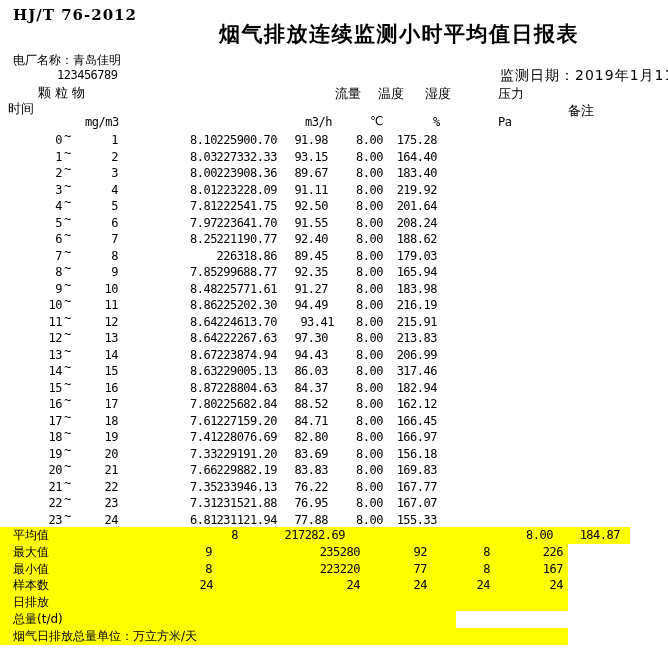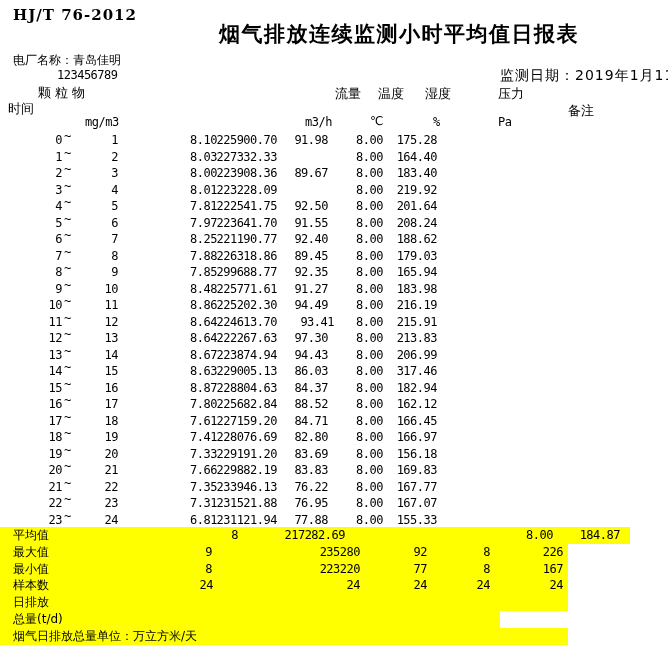--- a/index.html
+++ b/index.html
@@ -67,39 +67,41 @@
         <span class="cell num" style="left: 218px;">91.98</span>
         <span class="cell num" style="left: 273px;">8.00</span>
         <span class="cell num" style="left: 327px;">175.28</span>
       </div>
       <div class="hrow" style="top: 148.5px;">
         <span class="cell num" style="left: -48px;">1</span>
         <span class="tilde">~</span>
         <span class="cell num" style="left: 8px;">2</span>
         <span class="cell num" style="left: 107px;">8.03</span>
         <span class="cell num" style="left: 167px;">227332.33</span>
+        <span class="cell num" style="left: 218px;">93.15</span>
         <span class="cell num" style="left: 273px;">8.00</span>
         <span class="cell num" style="left: 327px;">164.40</span>
       </div>
       <div class="hrow" style="top: 165px;">
         <span class="cell num" style="left: -48px;">2</span>
         <span class="tilde">~</span>
         <span class="cell num" style="left: 8px;">3</span>
         <span class="cell num" style="left: 107px;">8.00</span>
         <span class="cell num" style="left: 167px;">223908.36</span>
         <span class="cell num" style="left: 218px;">89.67</span>
         <span class="cell num" style="left: 273px;">8.00</span>
         <span class="cell num" style="left: 327px;">183.40</span>
       </div>
       <div class="hrow" style="top: 181.5px;">
         <span class="cell num" style="left: -48px;">3</span>
         <span class="tilde">~</span>
         <span class="cell num" style="left: 8px;">4</span>
         <span class="cell num" style="left: 107px;">8.01</span>
         <span class="cell num" style="left: 167px;">223228.09</span>
+        <span class="cell num" style="left: 218px;">91.11</span>
         <span class="cell num" style="left: 273px;">8.00</span>
         <span class="cell num" style="left: 327px;">219.92</span>
       </div>
       <div class="hrow" style="top: 198px;">
         <span class="cell num" style="left: -48px;">4</span>
         <span class="tilde">~</span>
         <span class="cell num" style="left: 8px;">5</span>
         <span class="cell num" style="left: 107px;">7.81</span>
         <span class="cell num" style="left: 167px;">222541.75</span>
         <span class="cell num" style="left: 218px;">92.50</span>
@@ -123,21 +125,20 @@
         <span class="cell num" style="left: 107px;">8.25</span>
         <span class="cell num" style="left: 167px;">221190.77</span>
         <span class="cell num" style="left: 218px;">92.40</span>
         <span class="cell num" style="left: 273px;">8.00</span>
         <span class="cell num" style="left: 327px;">188.62</span>
       </div>
       <div class="hrow" style="top: 247.5px;">
         <span class="cell num" style="left: -48px;">7</span>
         <span class="tilde">~</span>
         <span class="cell num" style="left: 8px;">8</span>
-        <span class="cell num" style="left: 107px;">7.88</span>
         <span class="cell num" style="left: 167px;">226318.86</span>
         <span class="cell num" style="left: 218px;">89.45</span>
         <span class="cell num" style="left: 273px;">8.00</span>
         <span class="cell num" style="left: 327px;">179.03</span>
       </div>
       <div class="hrow" style="top: 264px;">
         <span class="cell num" style="left: -48px;">8</span>
         <span class="tilde">~</span>
         <span class="cell num" style="left: 8px;">9</span>
         <span class="cell num" style="left: 107px;">7.85</span>
@@ -325,20 +326,20 @@
         <span class="slabel">样本数</span>
         <span class="cell num" style="left: 103px;">24</span>
         <span class="cell num" style="left: 250px;">24</span>
         <span class="cell num" style="left: 317px;">24</span>
         <span class="cell num" style="left: 380px;">24</span>
         <span class="cell num" style="left: 453px;">24</span>
       </div>
       <div class="srow" style="top: 594.2px; width: 568px; background: rgb(255, 255, 0);">
         <span class="slabel">日排放</span>
       </div>
-      <div class="srow" style="top: 611px; width: 500px; background: rgb(255, 255, 0);">
+      <div class="srow" style="top: 611px; width: 456px; background: rgb(255, 255, 0);">
         <span class="slabel">总量(t/d)</span>
       </div>
       <div class="srow" style="top: 627.8px; width: 568px; background: rgb(255, 255, 0);">
         <span class="slabel">烟气日排放总量单位：万立方米/天</span>
       </div>
     </div>
 </div>
 
 </body></html>

